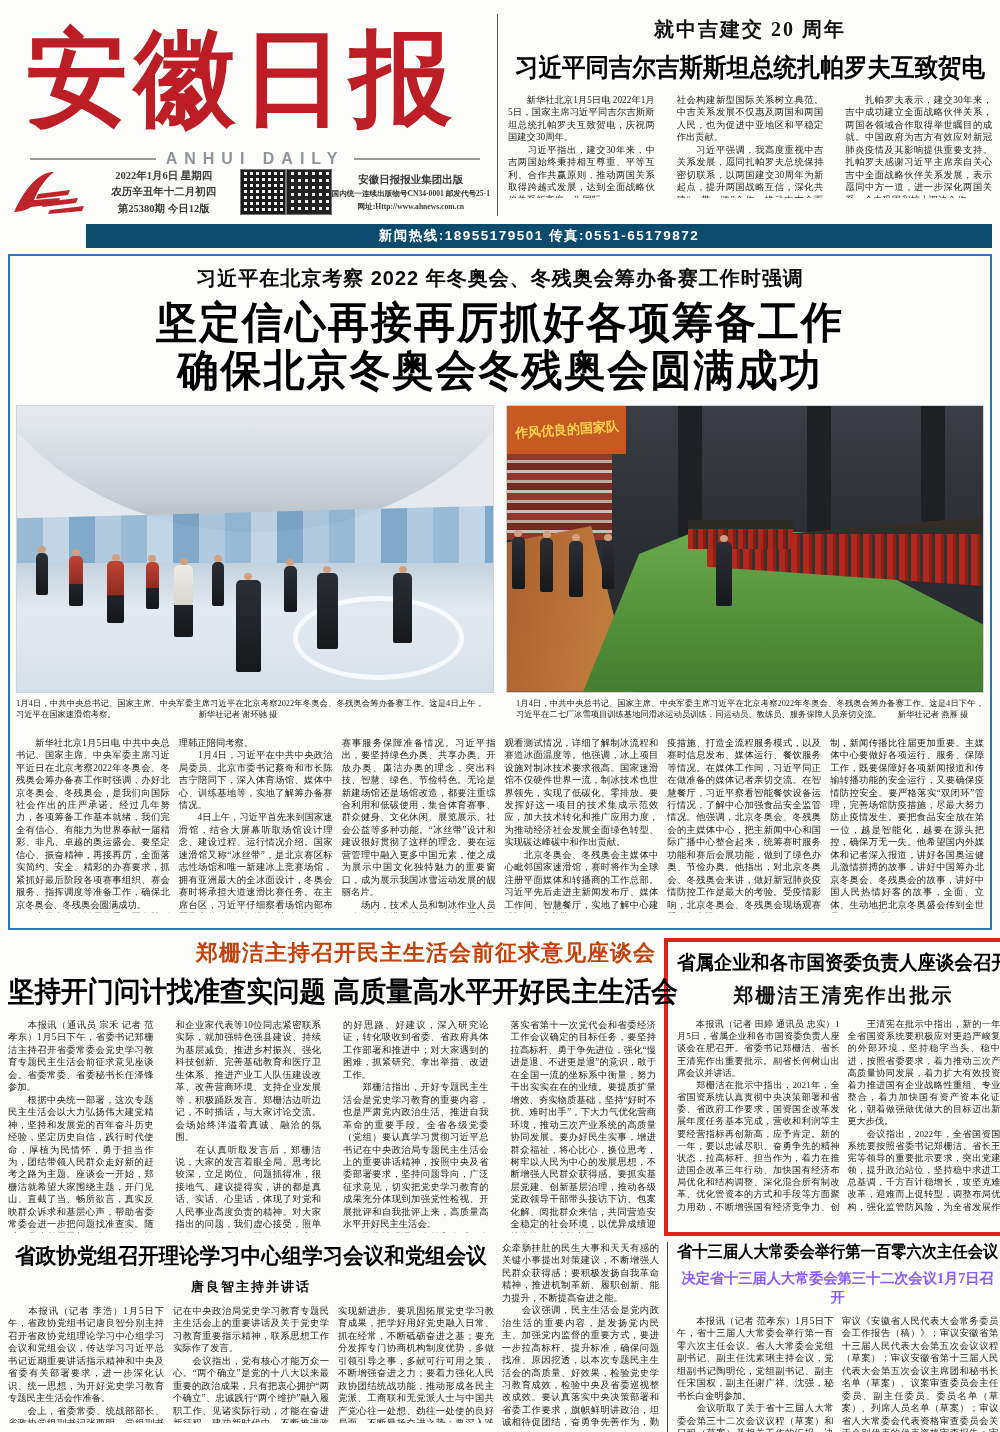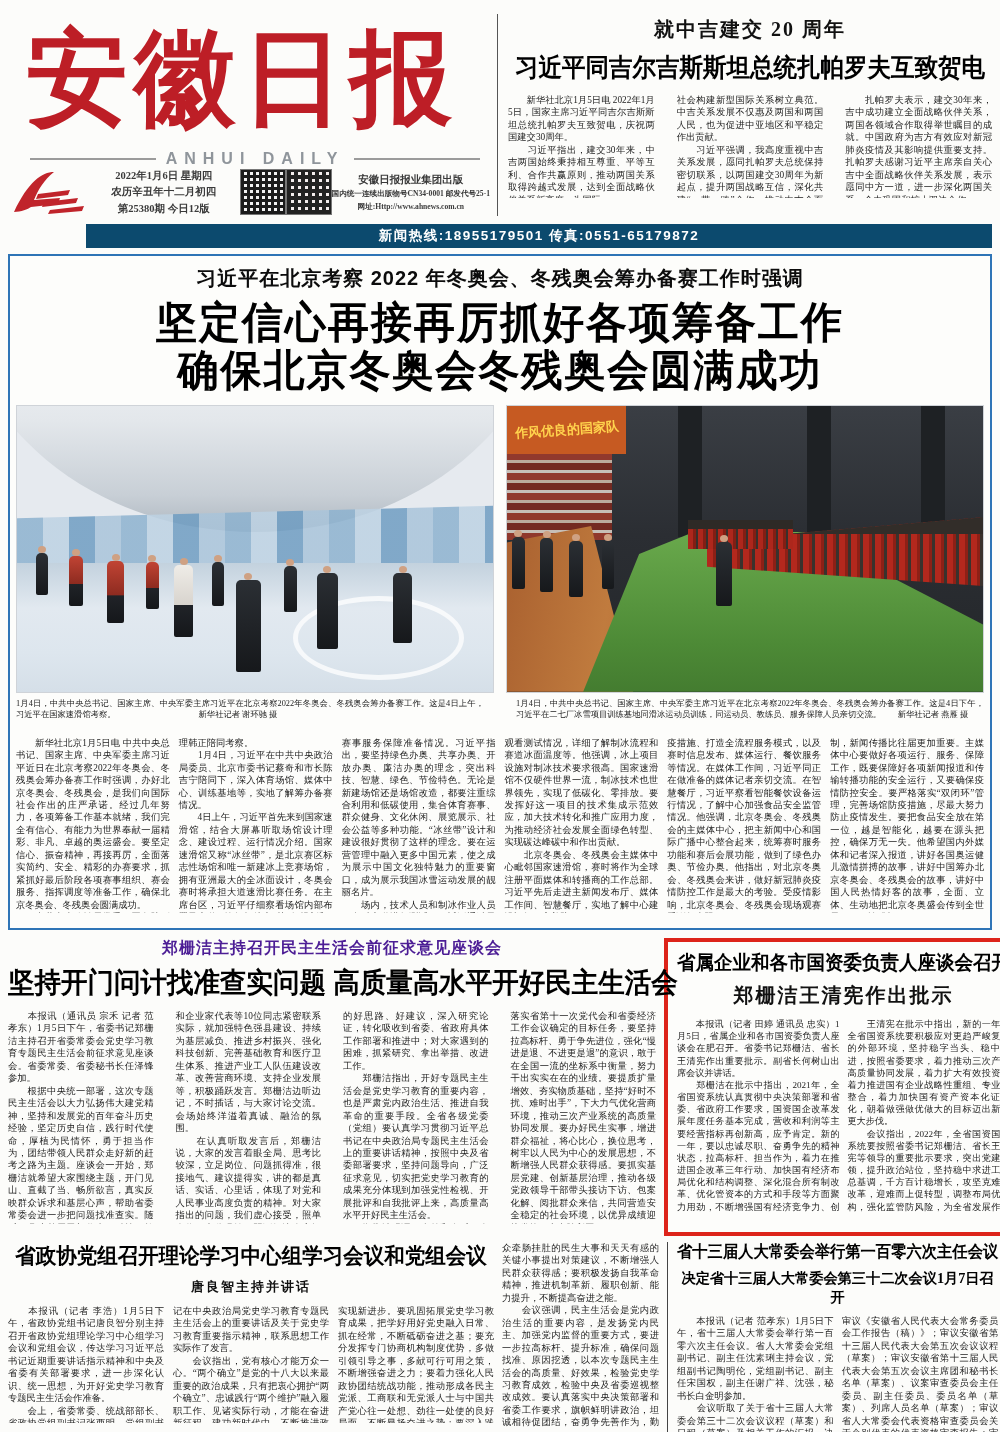--- a/index.html
+++ b/index.html
@@ -84,42 +84,42 @@
   .athletesR{position:absolute;right:0;top:39%;width:58%;height:24%;
     clip-path:polygon(0 34%,100% 0,100% 100%,0 72%);
     background:linear-gradient(180deg,#322d29 0 24%,transparent 24%),
       repeating-linear-gradient(90deg,#b3281d 0 6px,#8d2016 6px 9px,#3a322d 9px 12px);}
   .athletesR2{position:absolute;right:40%;top:40%;width:22%;height:10%;
     background:linear-gradient(180deg,#2e2a26 0 30%,transparent 30%),
       repeating-linear-gradient(90deg,#ad271c 0 5px,#831e14 5px 8px,#38302b 8px 10px);}
   
   .mid{position:absolute;left:8px;top:938px;width:984px;height:298px;display:flex;gap:8px;}
   .zheng{width:648px;flex:0 0 auto;}
-  .z-kicker{text-align:center;font-size:16px;font-weight:bold;color:#4c1d95;letter-spacing:1px;}
+  .z-kicker{text-align:right;font-size:22px;font-weight:bold;color:#c2410c;letter-spacing:1px;}
   .z-head{margin-top:5px;text-align:center;font-family:"Liberation Sans",sans-serif;font-weight:900;
     font-size:26.5px;white-space:nowrap;color:#000;transform:scaleY(1.06);}
   .z-body{margin-top:10px;display:flex;gap:22px;height:214px;overflow:hidden;}
   .redbox{flex:1;border:4px solid #dd241a;box-sizing:border-box;padding:8px 9px 6px;background:#fdfdfb;}
   .rb-head{text-align:center;font-family:"Liberation Sans",sans-serif;font-weight:900;font-size:18.5px;
     white-space:nowrap;color:#000;transform:scaleY(1.05);}
   .rb-sub{margin-top:7px;text-align:center;font-size:20px;font-weight:bold;color:#111;letter-spacing:2px;}
   .rb-body{margin-top:9px;display:flex;gap:8px;height:194px;overflow:hidden;}
   .rb-body .col{font-size:9.1px;}
   
   .bottom{position:absolute;left:8px;top:1242px;width:984px;height:190px;display:flex;gap:8px;}
   .zx{width:486px;flex:0 0 auto;}
   .zx-head{text-align:center;font-family:"Liberation Sans",sans-serif;font-weight:900;font-size:20.5px;
     white-space:nowrap;color:#000;transform:scaleY(1.05);}
   .zx-sub{margin-top:8px;text-align:center;font-size:13px;font-weight:bold;color:#111;letter-spacing:2px;}
   .zx-body{margin-top:9px;display:flex;gap:9px;height:118px;overflow:hidden;}
   .zx4{width:157px;flex:0 0 auto;height:186px;overflow:hidden;}
   .renda{flex:1;border-left:1.5px solid #444;padding-left:9px;}
   .rd-head{text-align:center;font-family:"Liberation Sans",sans-serif;font-weight:900;font-size:15.3px;
     white-space:nowrap;color:#000;transform:scaleY(1.08);}
-  .rd-sub{margin-top:6px;text-align:center;font-size:14.2px;font-weight:bold;color:#000000;}
+  .rd-sub{margin-top:6px;text-align:center;font-size:14.2px;font-weight:bold;color:#8b5cf6;}
   .rd-body{margin-top:8px;display:flex;gap:8px;height:128px;overflow:hidden;}
 </style>
 </head>
 <body>
 
 <div class="page">
 
   <div class="brand">安徽日报</div>
   <div class="en-line">
     <div class="rule"></div>

